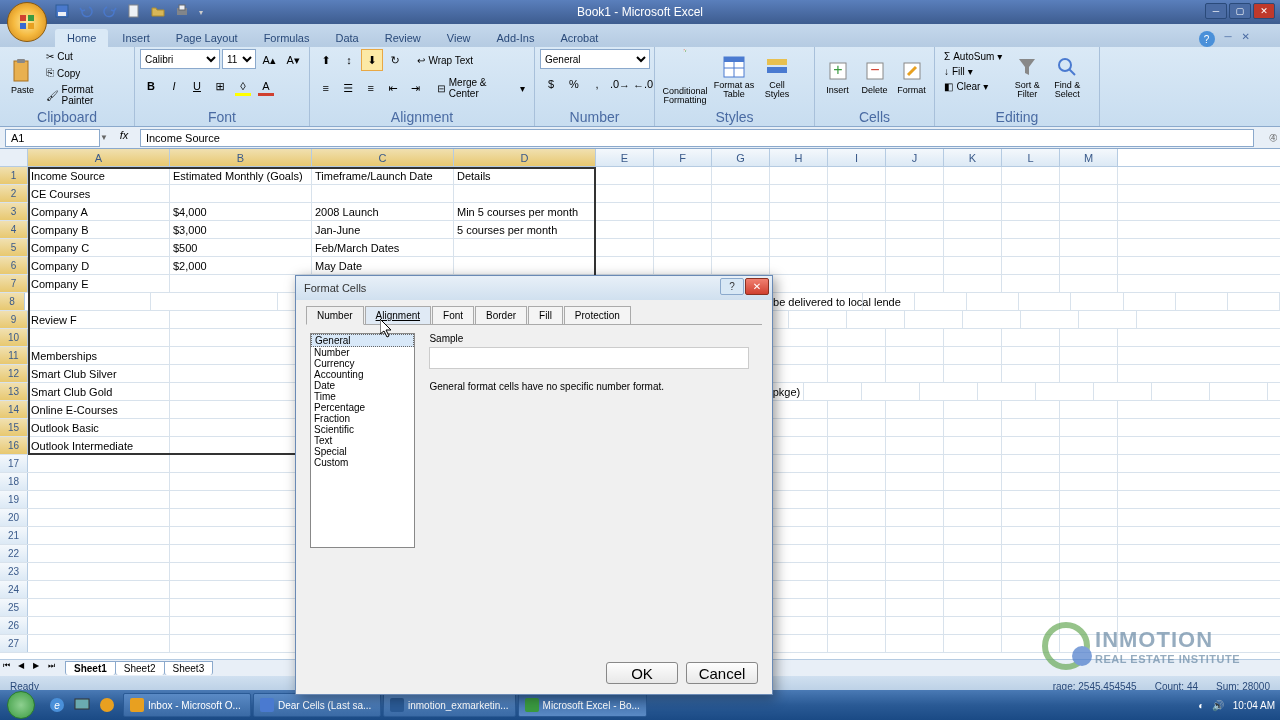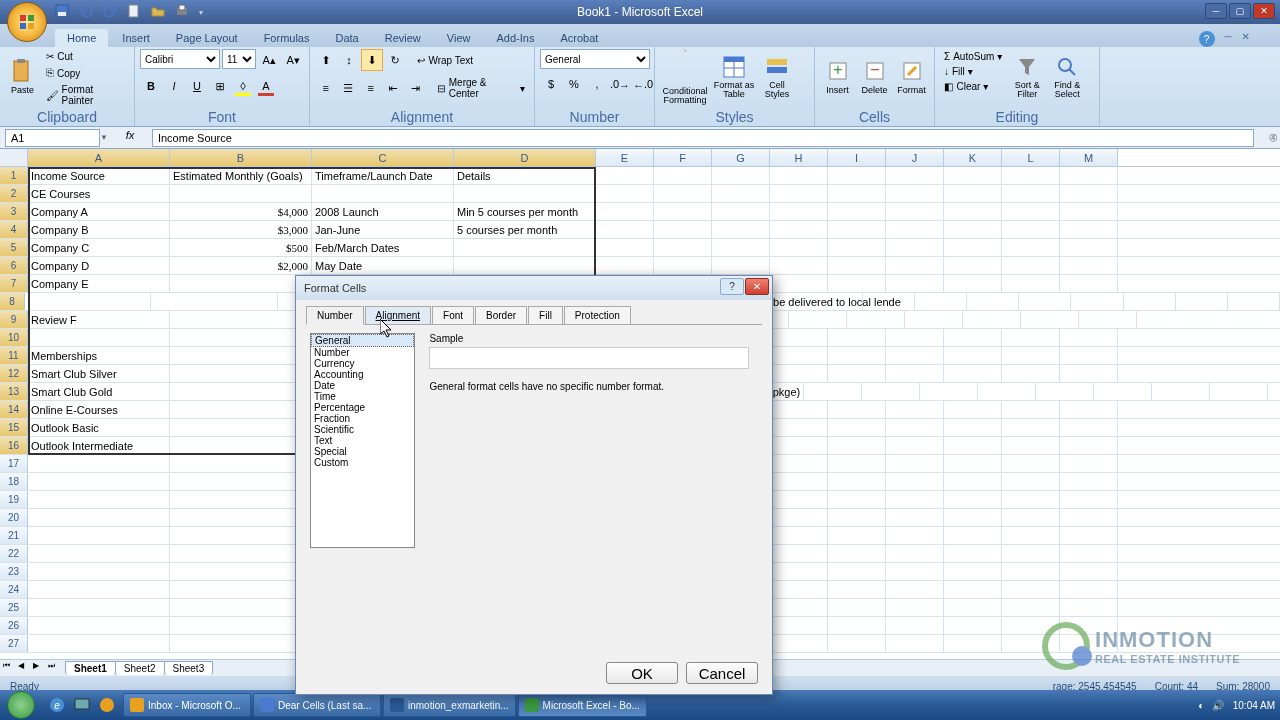--- a/index.html
+++ b/index.html
@@ -30,34 +30,34 @@
 .ribbon-btn { padding: 2px 4px; font-size: 10px; display: flex; align-items: center; gap: 3px; cursor: pointer; border-radius: 2px; }
 .ribbon-big { width: 36px; height: 56px; text-align: center; font-size: 9px; cursor: pointer; display: flex; flex-direction: column; align-items: center; justify-content: center; gap: 2px; }
 .ribbon-big-icon { width: 24px; height: 24px; }
 .font-select { font-size: 10px; border: 1px solid #8ba9cc; height: 20px; background: white; }
 .fmt-btn { width: 22px; height: 22px; border: 1px solid transparent; font-size: 11px; display: inline-flex; align-items: center; justify-content: center; cursor: pointer; }
 .fmt-btn.active { background: #fce9a5; border-color: #e8a845; }
 
 
 .formula-bar { height: 22px; background: #e8eff7; border-bottom: 1px solid #8ba9cc; display: flex; align-items: center; }
 .name-box { width: 95px; border: 1px solid #8ba9cc; background: white; font-size: 11px; padding: 2px 5px; margin-left: 5px; }
-.fx-icon { width: 18px; height: 18px; margin: 0 13px; font-style: italic; font-size: 11px; text-align: center; cursor: pointer; }
+.fx-icon { width: 18px; height: 18px; margin: 0 7px; font-style: italic; font-size: 11px; text-align: center; cursor: pointer; }
 .formula-input { flex: 1; border: 1px solid #8ba9cc; background: white; font-size: 11px; padding: 2px 5px; margin-right: 15px; }
 
 
 .grid-area { height: 510px; background: white; position: relative; overflow: hidden; }
 .col-headers { height: 18px; display: flex; border-bottom: 1px solid #b5cbe2; position: sticky; top: 0; }
 .select-all { width: 28px; background: #e8eff7; border-right: 1px solid #b5cbe2; }
 .col-header { background: linear-gradient(to bottom, #f4f8fc, #dce9f5); border-right: 1px solid #b5cbe2; font-size: 11px; text-align: center; line-height: 18px; color: #3a5a8a; cursor: pointer; }
 .col-header.selected { background: linear-gradient(to bottom, #f0e0b0, #e8c870); }
 .row { display: flex; height: 18px; border-bottom: 1px solid #d8e2ec; }
 .row-header { width: 28px; background: linear-gradient(to bottom, #f4f8fc, #dce9f5); border-right: 1px solid #b5cbe2; font-size: 10px; text-align: center; line-height: 18px; color: #3a5a8a; cursor: pointer; }
 .row-header.selected { background: linear-gradient(to bottom, #f0e0b0, #e8c870); }
 .cell { border-right: 1px solid #d8e2ec; font-size: 11px; padding: 0 3px; line-height: 18px; overflow: hidden; white-space: nowrap; }
-.cell.right { text-align: right; font-family: Liberation Serif, serif; }
+.cell.right { text-align: left; }
 .selection-border { position: absolute; border: 2px solid #333; pointer-events: none; }
 
 
 .sheet-tabs { height: 17px; background: #e8eff7; display: flex; align-items: center; font-size: 10px; border-top: 1px solid #b5cbe2; }
 .sheet-nav { display: flex; gap: 1px; margin: 0 3px; }
 .sheet-nav-btn { width: 14px; height: 14px; font-size: 8px; cursor: pointer; }
 .sheet-tab { padding: 1px 8px; background: white; border: 1px solid #8ba9cc; border-bottom: none; border-radius: 0 0 3px 3px; cursor: pointer; margin-right: -1px; }
 .sheet-tab.active { font-weight: bold; }
 
 

